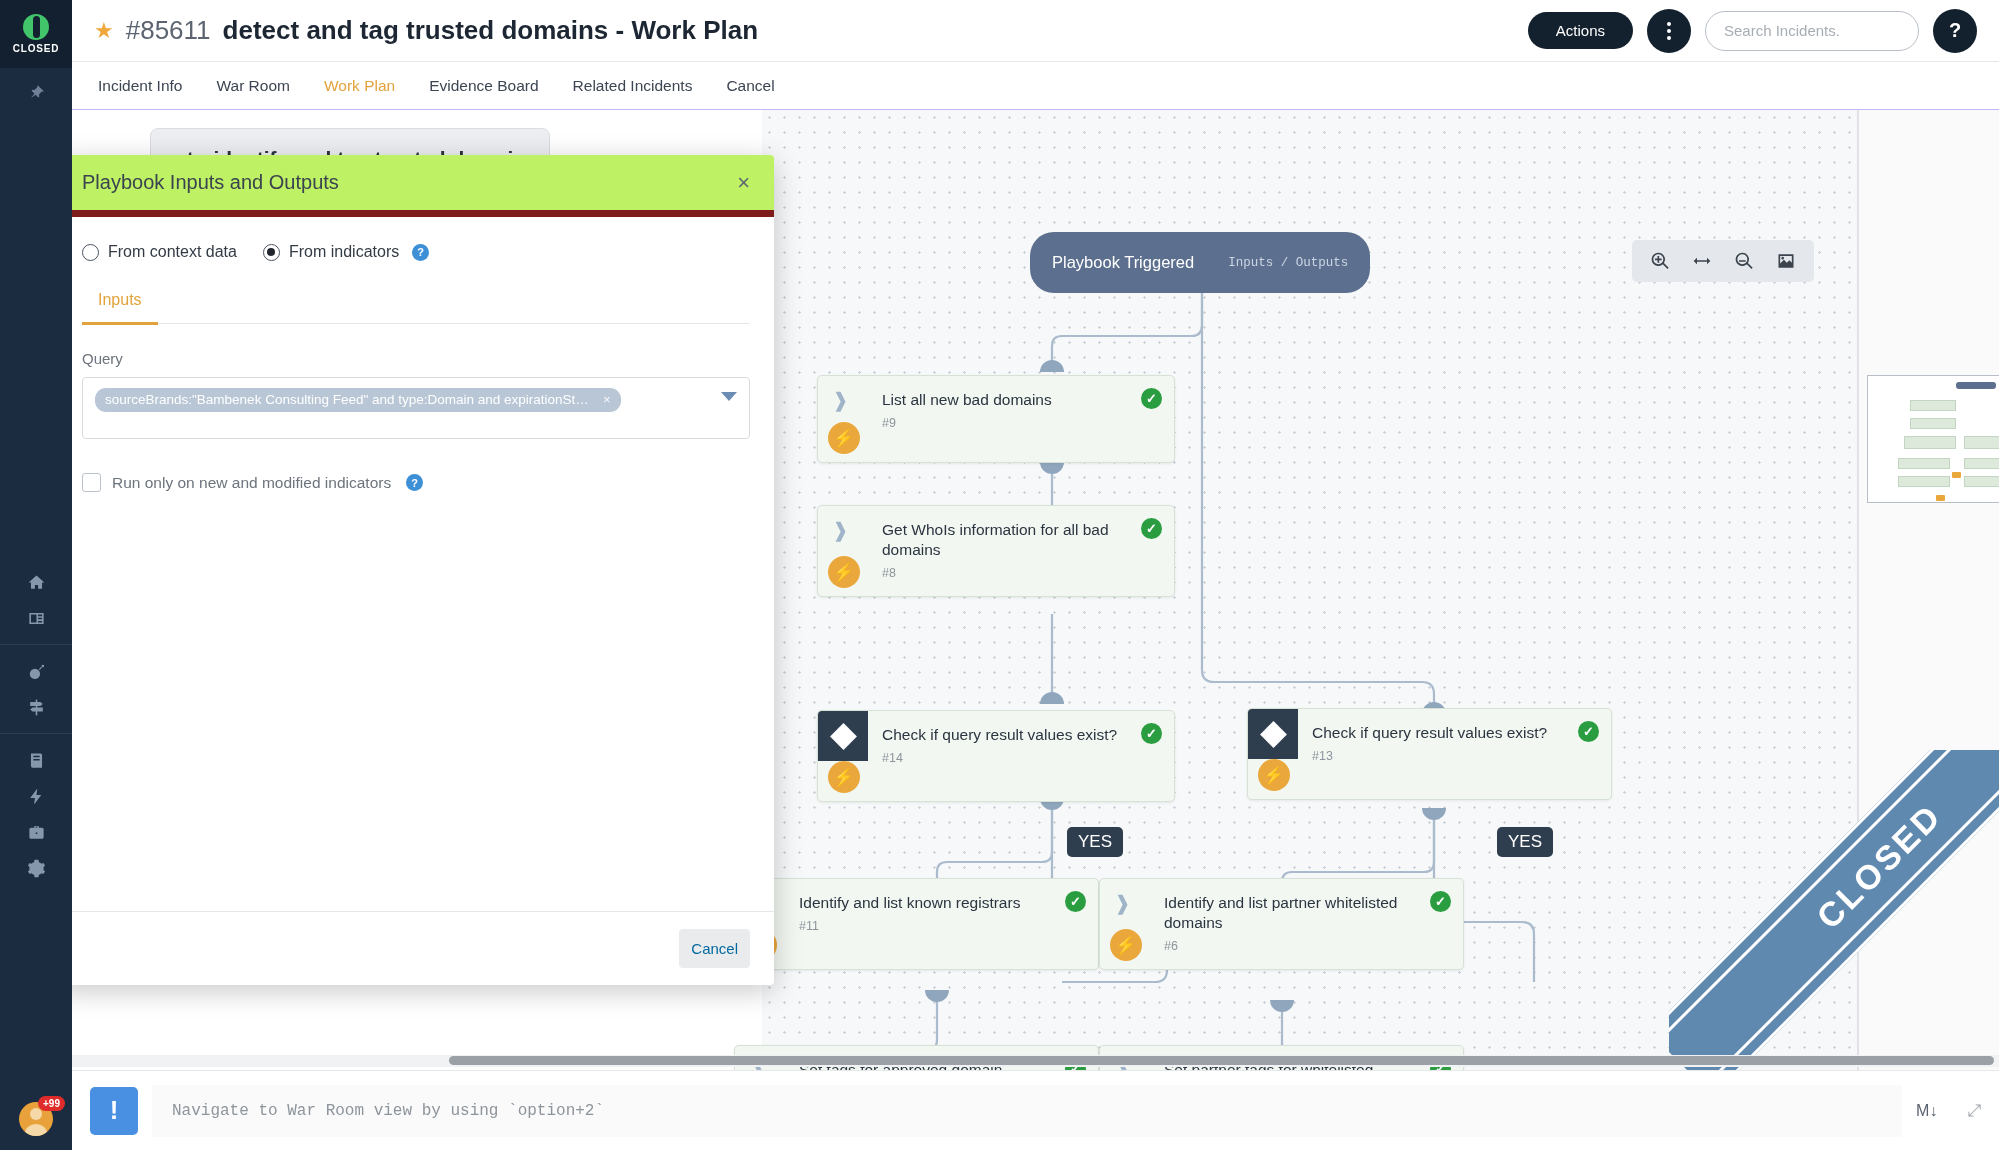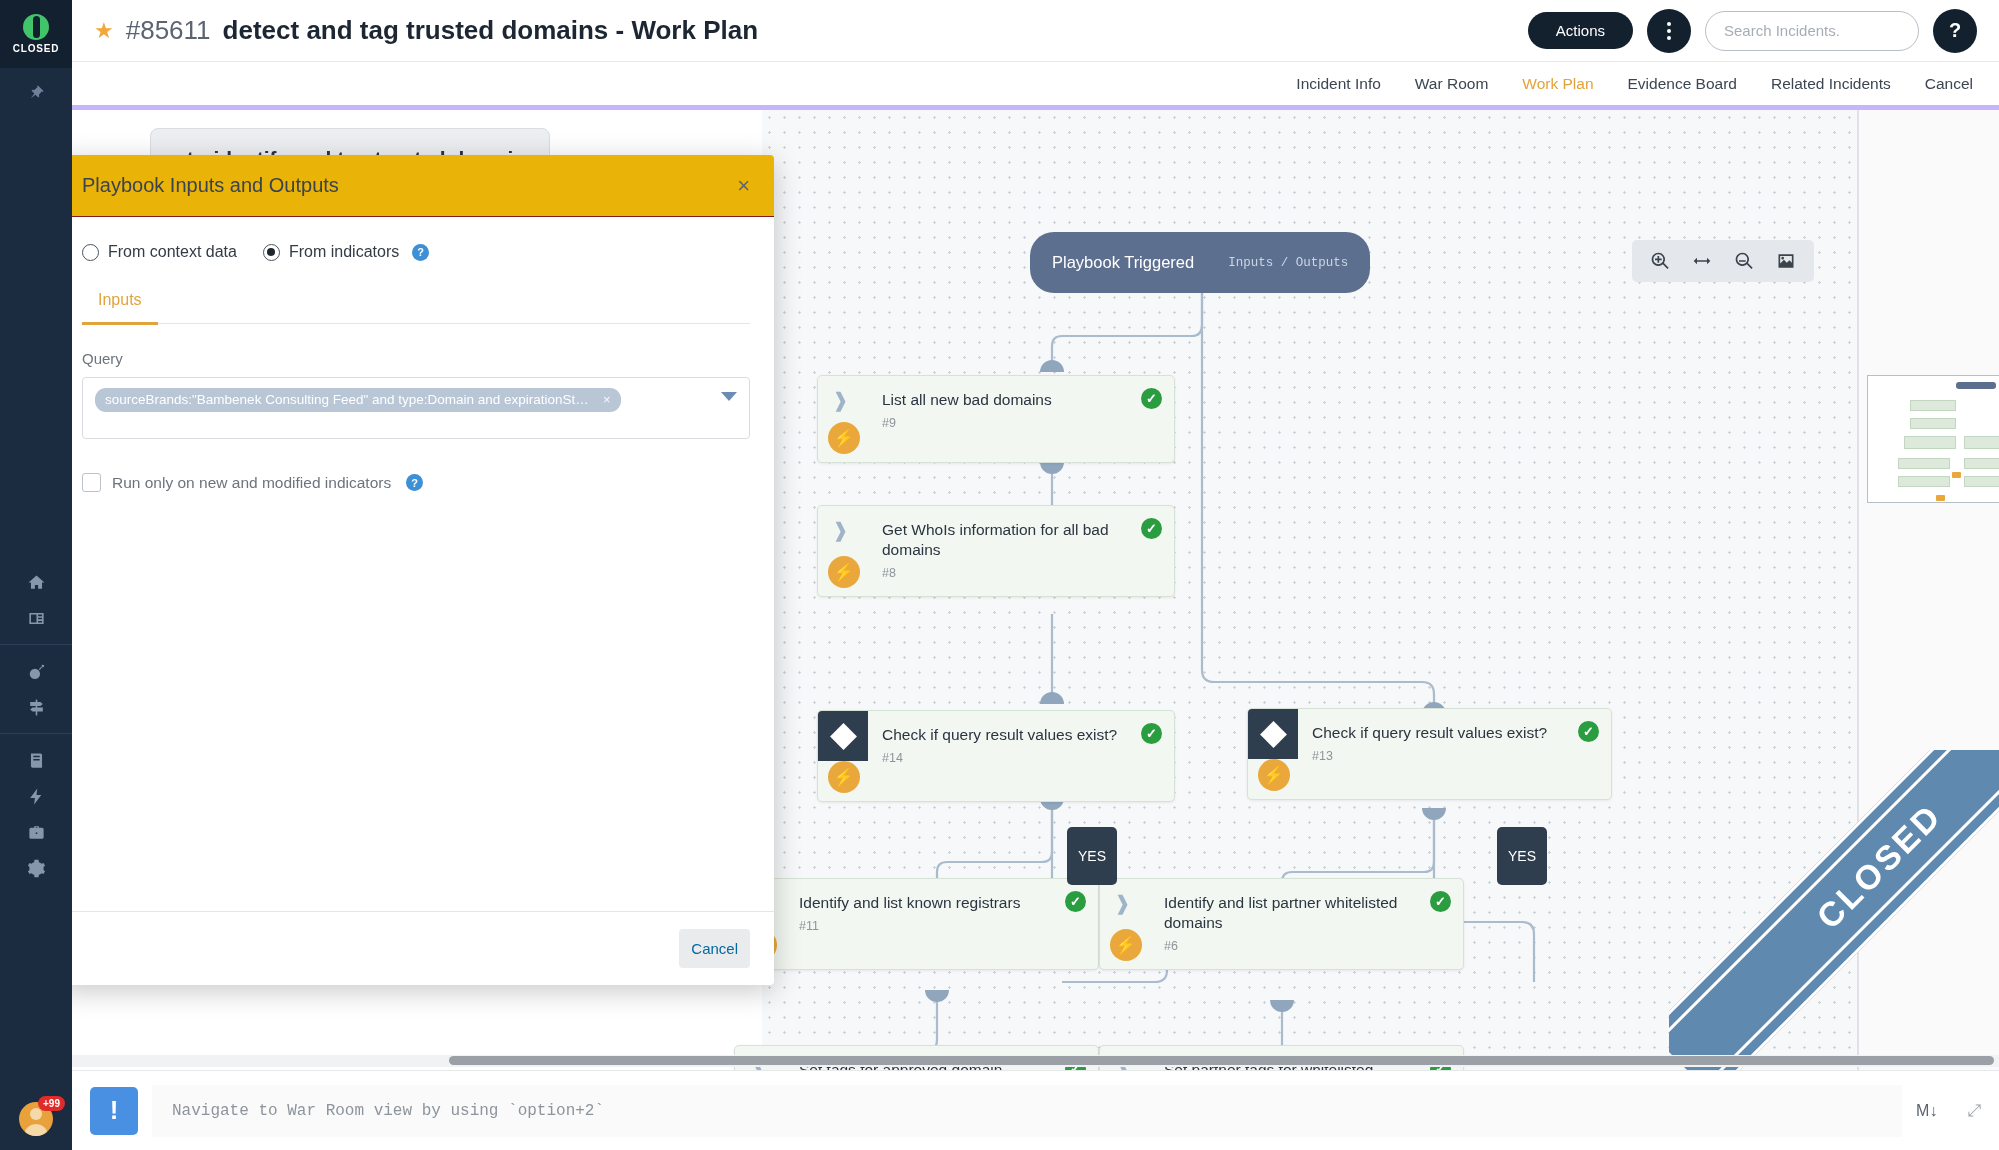--- a/index.html
+++ b/index.html
@@ -90,22 +90,22 @@
   .search-input::placeholder { color: #a7adb5; }
   .btn-help {
     width: 44px; height: 44px; border-radius: 50%; background: #13202e; color: #fff;
     border: none; cursor: pointer; font-size: 20px; font-weight: bold;
     font-family: "Liberation Sans", sans-serif;
   }
 
   
   .tabbar {
     position: absolute; left: 72px; top: 62px; width: 1927px; height: 48px;
-    background: #fff; border-bottom: 5px solid #c4b5fd;
-    display: flex; align-items: center; padding: 0 26px; gap: 34px; z-index: 39; justify-content: flex-end;
+    background: #fff; border-bottom: 1px solid #c4b5fd;
+    display: flex; align-items: center; padding: 0 26px; gap: 34px; z-index: 39;
   }
   .tab { font-size: 15.5px; color: #3c4552; cursor: pointer; height: 48px; line-height: 48px; }
   .tab.active { color: #e2a33c; }
 
   
   .canvas {
     position: absolute; left: 72px; top: 110px; width: 1927px; height: 960px;
     background: #fafafa; overflow: hidden; z-index: 10;
   }
   .dots {
@@ -132,21 +132,21 @@
   .awesome p { font-size: 16px; color: #5b6470; }
 
   
   .modal {
     position: absolute; left: 58px; top: 155px; width: 716px; height: 830px;
     background: #fff; border-radius: 4px; z-index: 50;
     box-shadow: 0 6px 28px rgba(0,0,0,.22);
     display: flex; flex-direction: column;
   }
   .modal-head {
-    height: 62px; background: #eab308; border-bottom: 1px solid #7f1d1d;
+    height: 62px; background: #bef264; border-bottom: 7px solid #7f1d1d;
     display: flex; align-items: center; padding: 0 24px; border-radius: 4px 4px 0 0;
   }
   .modal-title { font-size: 20px; color: #3a434e; }
   .modal-close {
     margin-left: auto; background: none; border: none; font-size: 22px; color: #5d6671;
     cursor: pointer; line-height: 1; font-family: "Liberation Sans", sans-serif;
   }
   .modal-body { flex: 1; padding: 26px 24px 0 24px; overflow: hidden; }
   .radio-row { display: flex; align-items: center; gap: 26px; margin-bottom: 30px; }
   .radio-item { display: flex; align-items: center; gap: 9px; cursor: pointer; }
@@ -225,22 +225,22 @@
     background: #2a9d40; color: #fff; display: flex; align-items: center; justify-content: center;
     font-size: 13px; font-weight: bold;
   }
   .trigger-node {
     position: absolute; background: #5c6f8e; color: #fff; border-radius: 24px;
     height: 61px; display: flex; align-items: center; padding: 0 22px; gap: 34px;
   }
   .trigger-node .t-main { font-size: 16.5px; }
   .trigger-node .t-sub { font-size: 12.5px; color: #ccd6e4; font-family: Liberation Mono, monospace; }
   .lbl {
-    position: absolute; border-radius: 5px; color: #fff; font-size: 14px;
-    padding: 21px 11px; font-weight: 500;
+    position: absolute; border-radius: 5px; color: #fff; font-size: 17px;
+    padding: 5px 11px; font-weight: 500;
   }
   .lbl.yes { background: #2f3e4e; }
 
   
   .zoombar {
     position: absolute; left: 1560px; top: 130px; height: 42px; background: #e4e8ec;
     border-radius: 5px; display: flex; align-items: center; gap: 22px; padding: 0 18px; z-index: 30;
   }
   .zoombar button {
     background: none; border: none; cursor: pointer; color: #3b434d; padding: 0;

